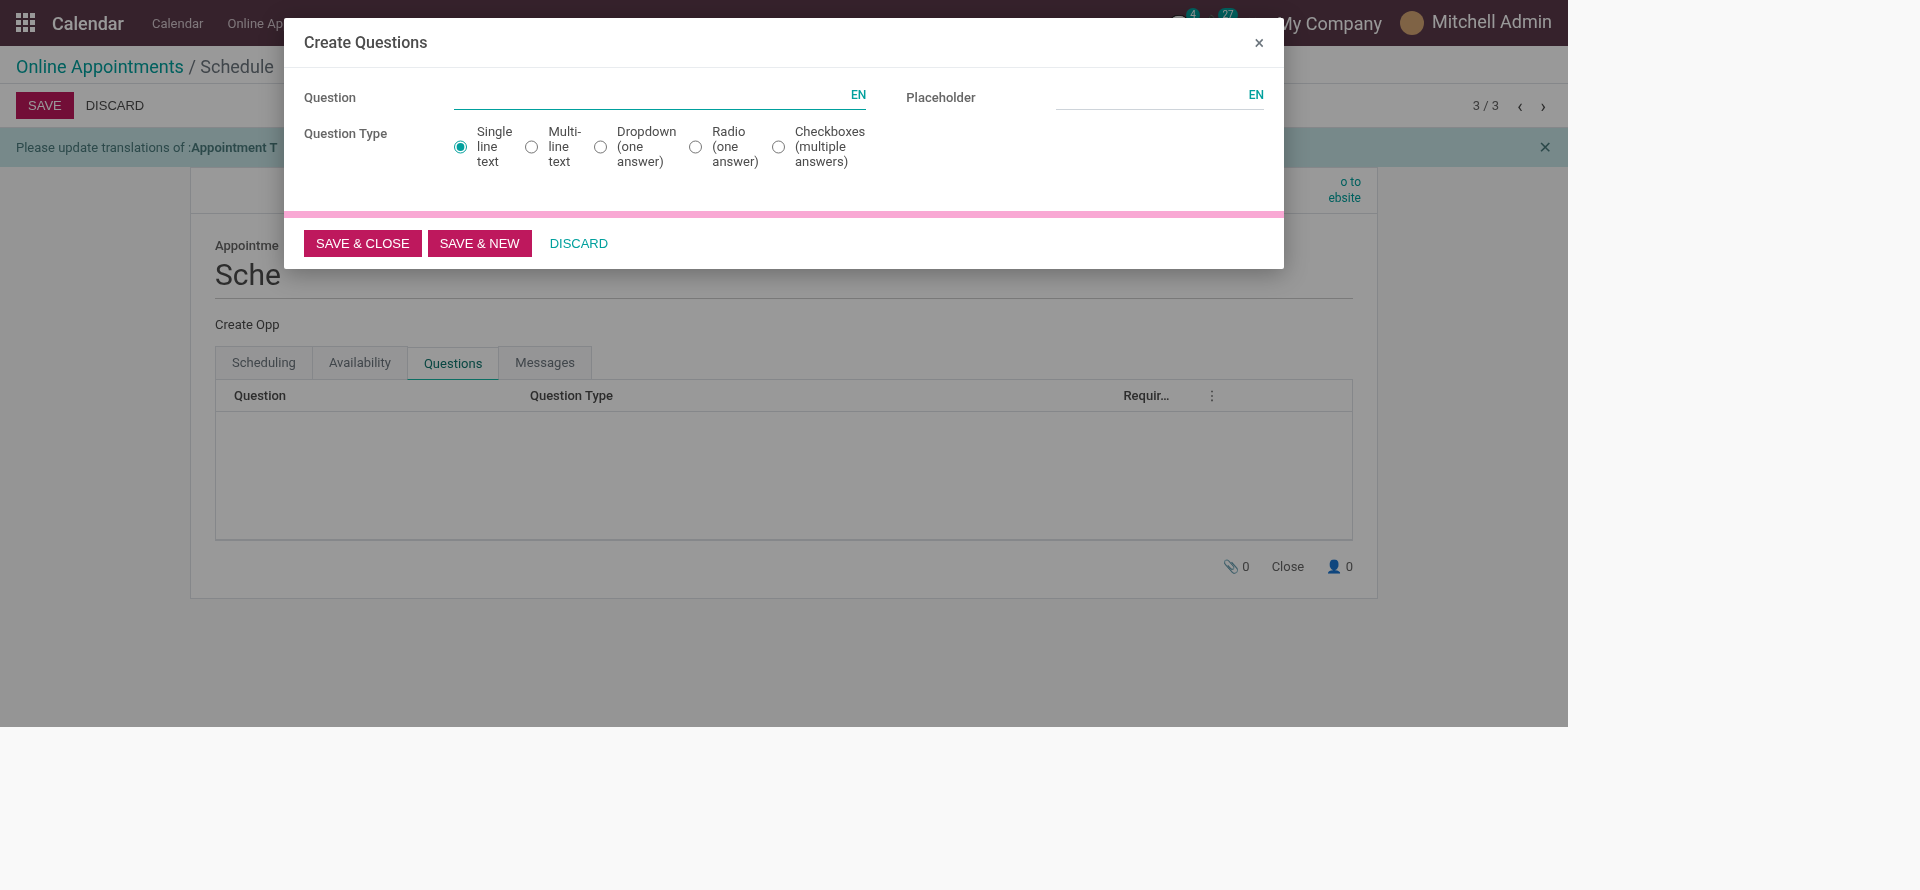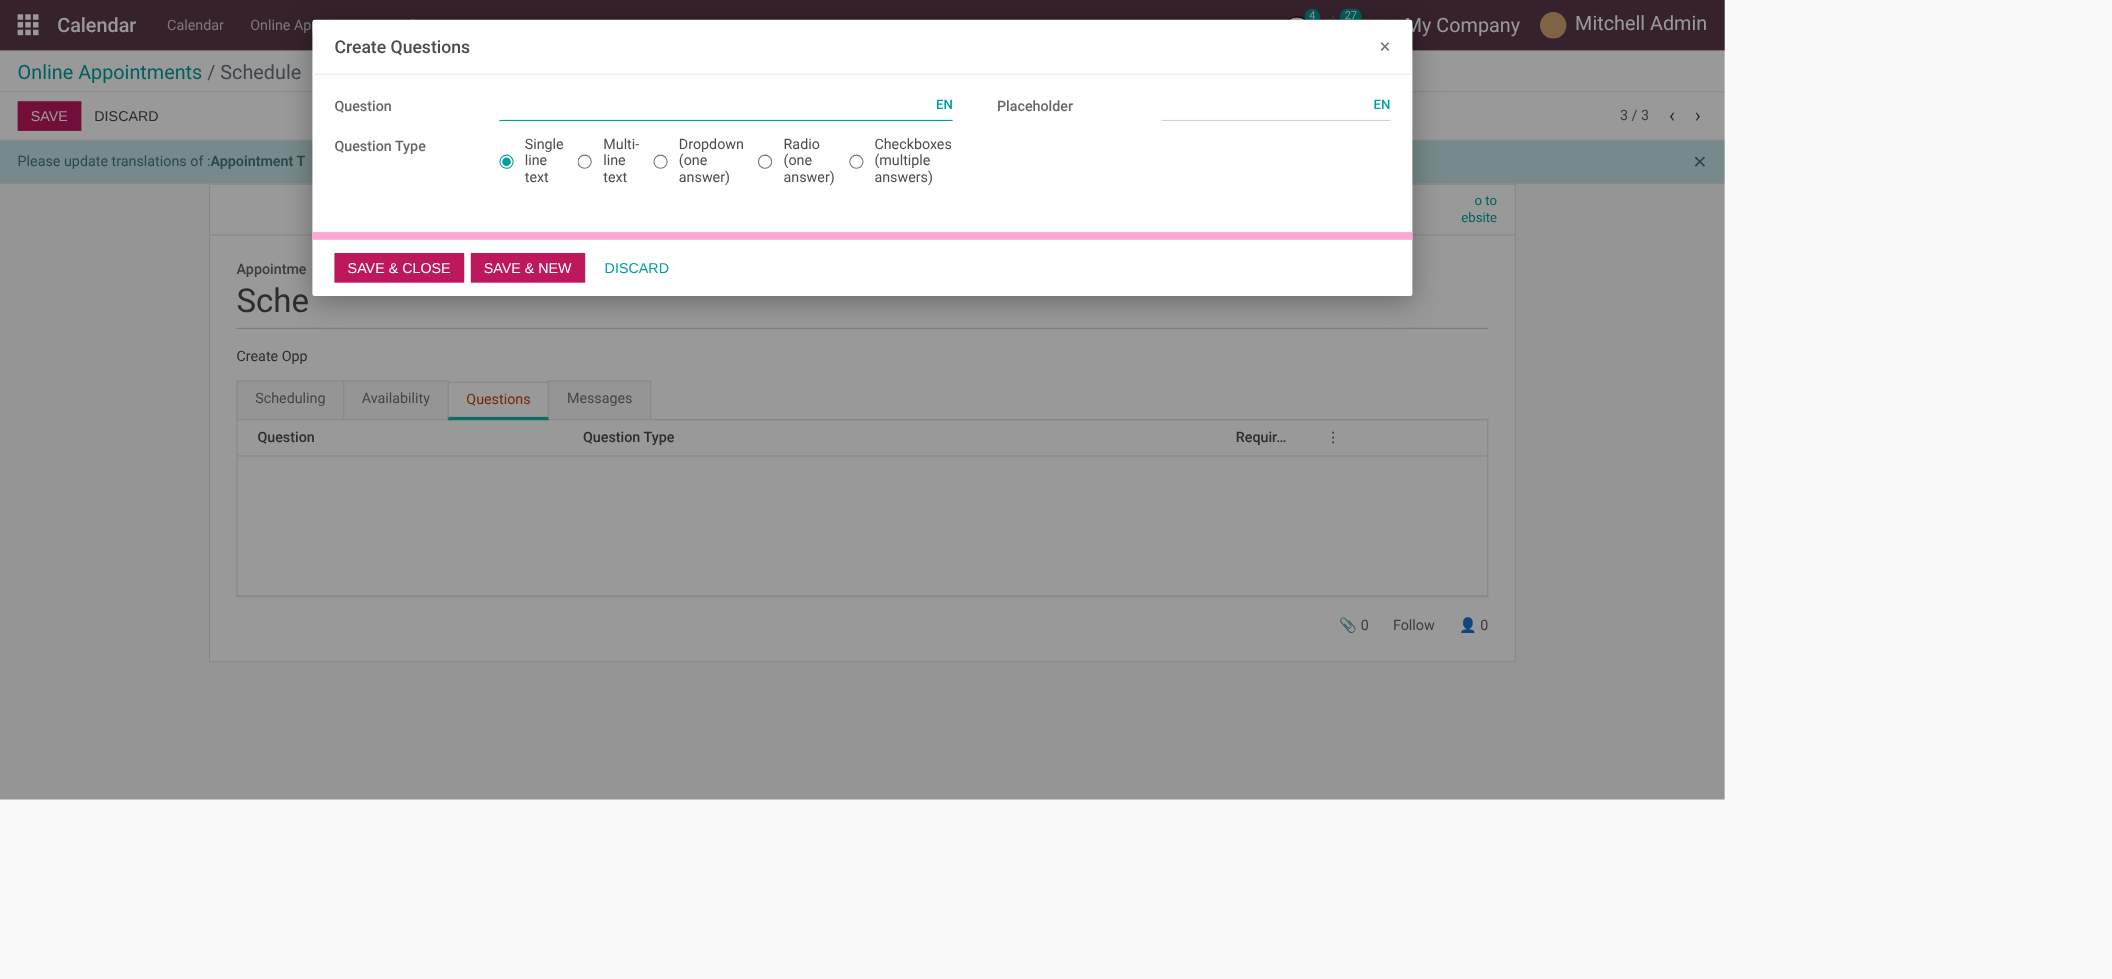--- a/index.html
+++ b/index.html
@@ -138,24 +138,24 @@
     border: 1px solid #dee2e6;
     border-bottom: none;
     margin-right: -1px;
     background: #f8f9fa;
     font-size: 13px;
     color: #6c757d;
     cursor: pointer;
   }
   .tab.active {
     background: #fff;
-    border-bottom: 3px solid #14b8a6;
+    border-bottom: 1px solid #14b8a6;
     position: relative;
     top: 1px;
-    color: #c2410c;
+    color: #0f766e;
   }
   .tab-content {
     border: 1px solid #dee2e6;
     border-top: none;
     min-height: 160px;
   }
   table.list { width: 100%; border-collapse: collapse; font-size: 13px; }
   table.list th {
     text-align: left;
     padding: 8px 18px;
@@ -342,21 +342,21 @@
         <tbody>
           <tr>
               <td colspan="4" style="height:90px"></td>
             </tr>
         </tbody>
       </table>
     </div>
 
     <div class="chatter">
       <span>📎 <span>0</span></span>
-      <span>Follow</span>
+      <span>Close</span>
       <span>👤 <span>0</span></span>
     </div>
   </div>
 </div>
 
 <div class="overlay">
   <div class="modal">
     <div class="modal-header">
       <div class="modal-title">Create Questions</div>
       <div class="modal-close">×</div>

